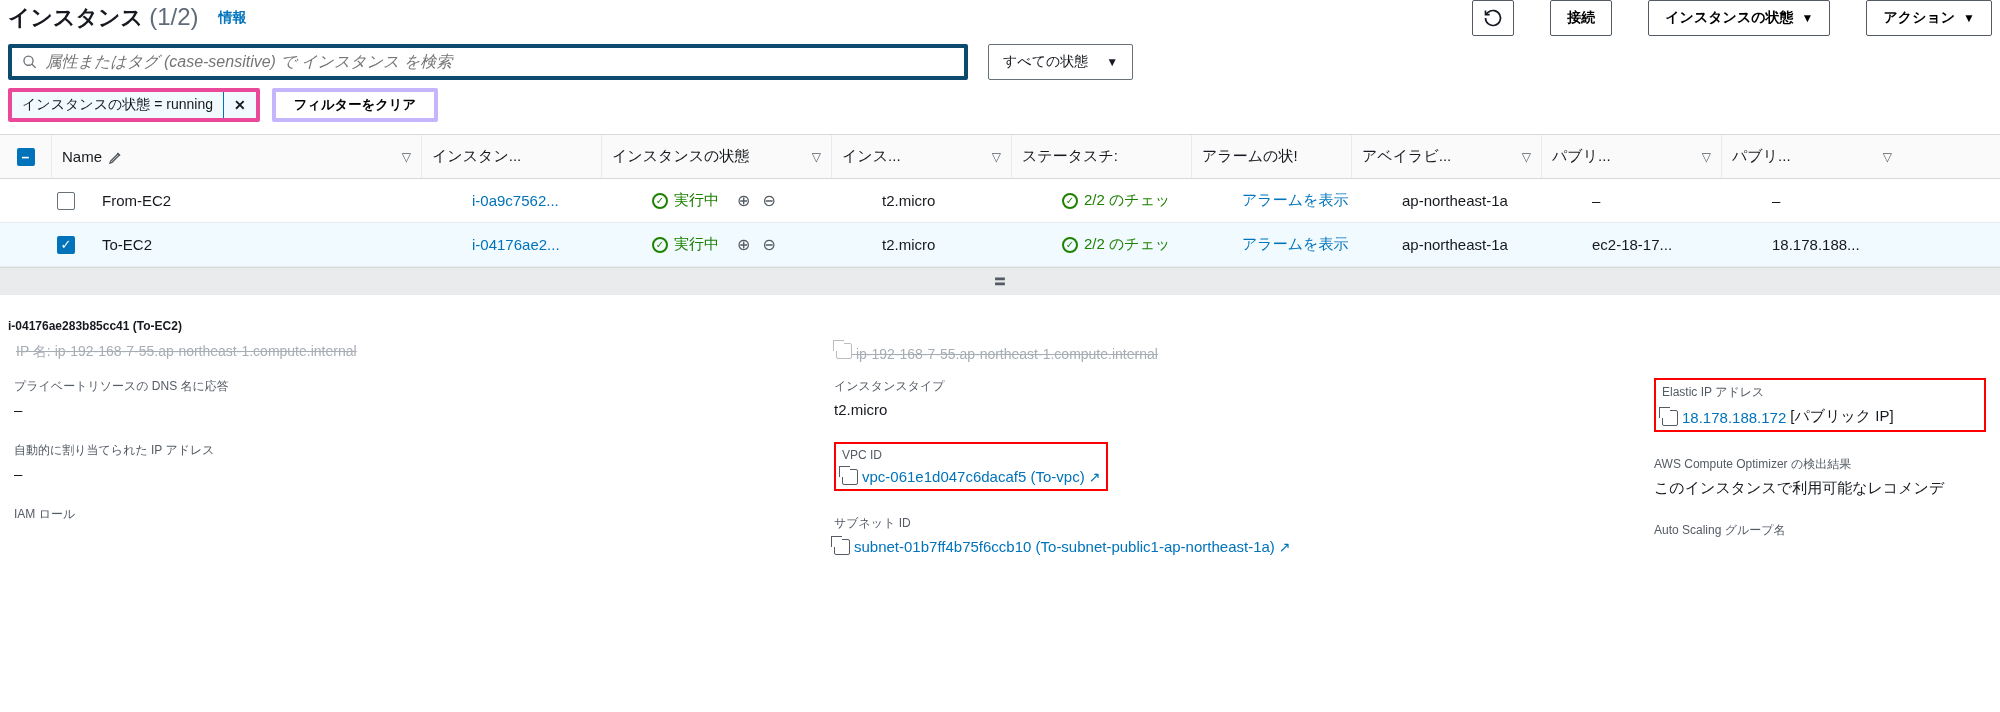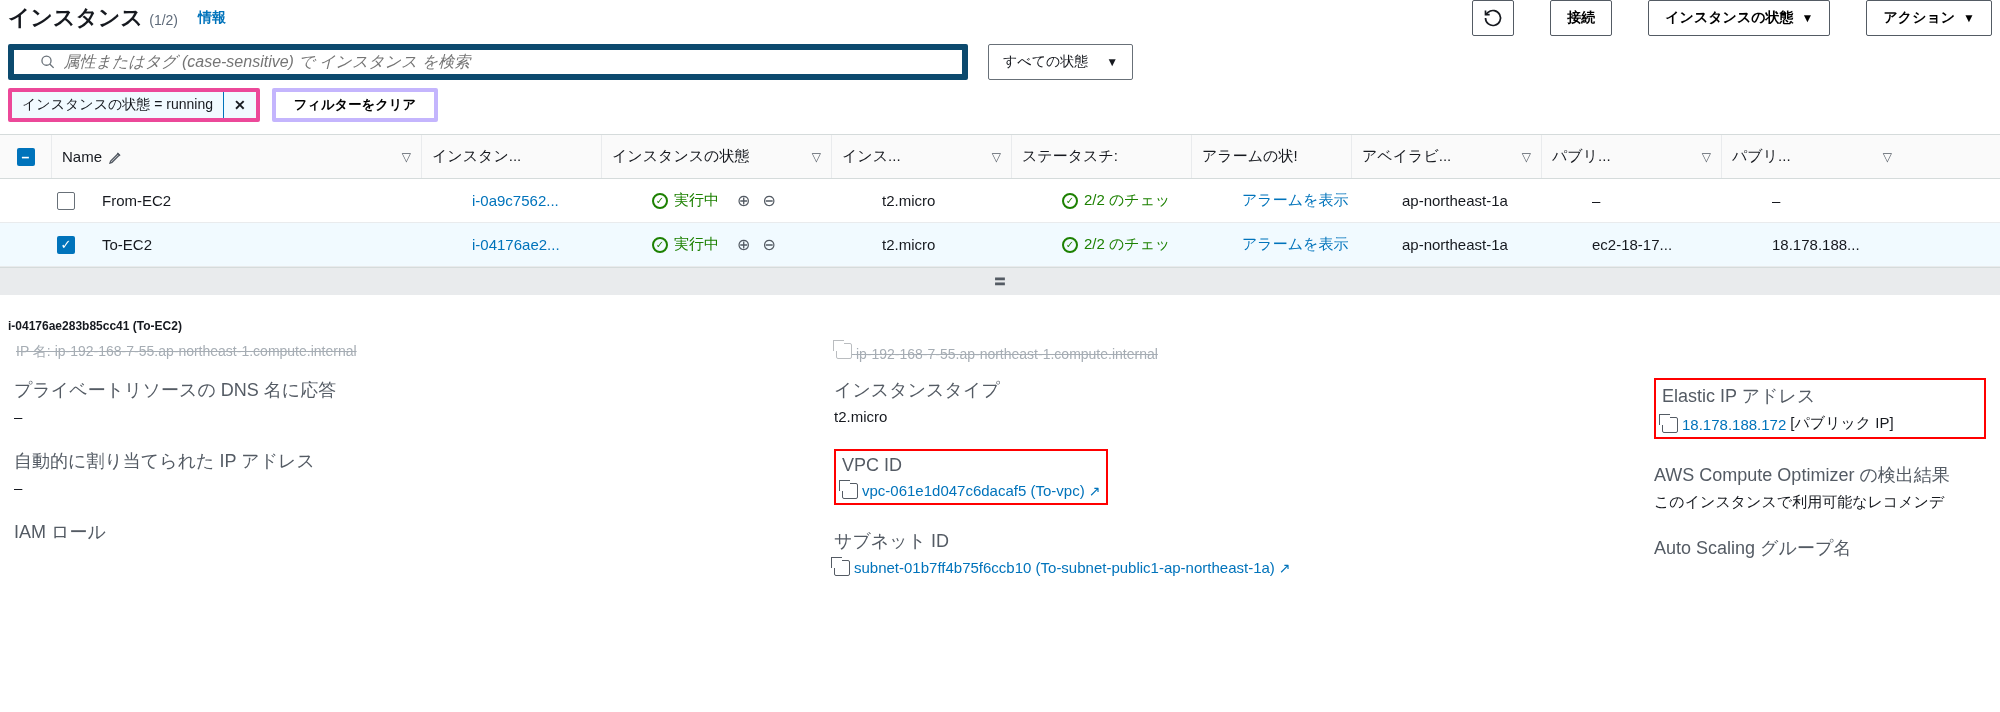--- a/index.html
+++ b/index.html
@@ -3,34 +3,34 @@
 <meta charset="utf-8">
 <style>
   * { box-sizing: border-box; margin: 0; padding: 0; }
   body {
     font-family: "Amazon Ember", "Helvetica Neue", Arial, sans-serif;
     font-size: 14px; color: #16191f; background: #fff;
     width: 2000px;
   }
   .topbar { display:flex; align-items:center; gap:16px; padding:0 8px; }
   .page-title { font-size:22px; font-weight:700; }
-  .page-count { font-size:14px; font-weight:400; color:#5f6b7a;text-align:center; }
+  .page-count { font-size:24px; font-weight:400; color:#5f6b7a;text-align:center; }
   .info-link { color:#0073bb; font-size:14px; font-weight:700; margin-left:4px; cursor:pointer; }
   .spacer { flex:1; }
   .icon-btn {
     height:36px; min-width:40px; border:1px solid #545b64; background:#fff;
     display:inline-flex; align-items:center; justify-content:center; border-radius:2px;
     font-size:14px; padding:0 16px; cursor:pointer; font-weight:700;margin-left:20px;
   }
   .icon-btn.refresh { padding:0 10px; }
   .dropdown-caret { margin-left:8px; font-size:12px; }
   .search-row { display:flex; gap:20px; padding:8px; align-items:center; }
   .search-box {
-    display:flex; align-items:center; gap:8px; border:6px solid #0c4a6e;
-    height:36px; width:960px; padding:0 26px; border-radius:2px; background:#fff;
+    display:flex; align-items:center; gap:8px; border:4px solid #0c4a6e;
+    height:36px; width:960px; padding:0 10px; border-radius:2px; background:#fff;
   }
   .search-box input {
     border:none; outline:none; width:100%; font-size:16px; color:#687078;
     font-style:italic; background:transparent;
   }
   .state-select {
     height:36px; border:1px solid #687078; background:#fff; display:flex;
     align-items:center; gap:10px; padding:0 14px; border-radius:2px; font-size:14px;
     cursor:pointer;
   }
@@ -85,21 +85,21 @@
   .divider {
     height:28px; background:#e9ebed; border-top:1px solid #d5dbdb;
     display:flex; align-items:center; justify-content:center; color:#545b64;
   }
   .detail-header { padding:10px 8px; font-size:12px; font-weight:700;margin-top:14px; }
   .cutoff-text { color:#a6adb4; padding:0 8px 6px; font-size:14px; }
   .detail-grid {
     display:grid; grid-template-columns: 820px 820px 1fr; gap:0; padding:0 8px 12px;
   }
   .field { padding:10px 6px 14px; }
-  .field .label { color:#545b64; font-size:18px; margin-bottom:6px; }
+  .field .label { color:#545b64; font-size:12px; margin-bottom:6px; }
   .field .value { font-size:15px; }
   .val-row { display:flex; align-items:flex-end; gap:4px; }
   .copy-icon {
     width:16px;height:16px;border:1.5px solid #545b64;border-radius:2px;position:relative;
     display:inline-block;
   }
   .copy-icon::after {
     content:""; position:absolute; left:-4px; top:-4px;
     width:10px;height:10px;border:1.5px solid #545b64;border-right:none;border-bottom:none;
     background:#fff;

